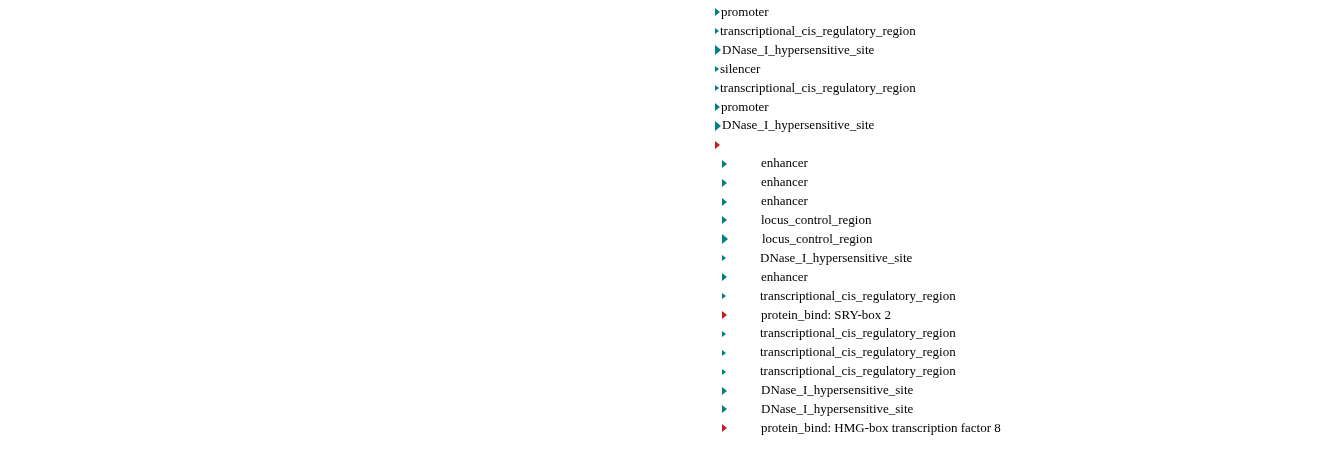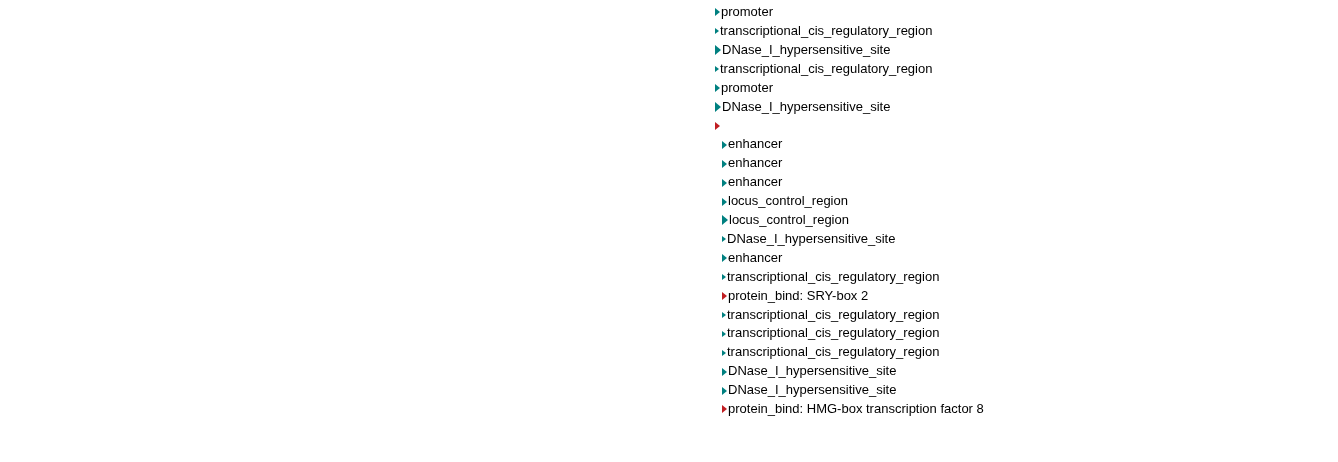--- a/index.html
+++ b/index.html
@@ -6,37 +6,38 @@
     margin: 0;
     padding: 0;
     background: #ffffff;
   }
   .canvas {
     position: relative;
     width: 1338px;
     height: 462px;
     background: var(--bg, #ffffff);
     overflow: hidden;
-    font-family: Liberation Sans, sans-serif;
+    font-family: Liberation Serif, serif;
   }
   .feature-list {
     position: absolute;
     left: 715px;
     top: 3px;
     display: flex;
     flex-direction: column;
   }
   .row {
     display: flex;
     align-items: center;
     height: 18.92px;
     white-space: nowrap;
   }
   .row.indent {
     padding-left: 7px;
+    gap: 33px;
   }
   .marker {
     width: 0;
     height: 0;
     border-style: solid;
     border-color: transparent;
     margin-right: 1px;
     flex: 0 0 auto;
   }
   .marker.size-s { border-width: 3.5px 0 3.5px 4.5px; }
@@ -63,20 +64,24 @@
   <div class="row">
     <span class="marker marker-teal size-s"></span>
     <span class="label">transcriptional_cis_regulatory_region</span>
   </div>
 
   <div class="row">
     <span class="marker marker-teal size-l"></span>
     <span class="label">DNase_I_hypersensitive_site</span>
   </div>
 
+  <div class="row">
+    <span class="marker marker-teal size-s"></span>
+    <span class="label">silencer</span>
+  </div>
 
   <div class="row">
     <span class="marker marker-teal size-s"></span>
     <span class="label">transcriptional_cis_regulatory_region</span>
   </div>
 
   <div class="row">
     <span class="marker marker-teal size-m"></span>
     <span class="label">promoter</span>
   </div>

